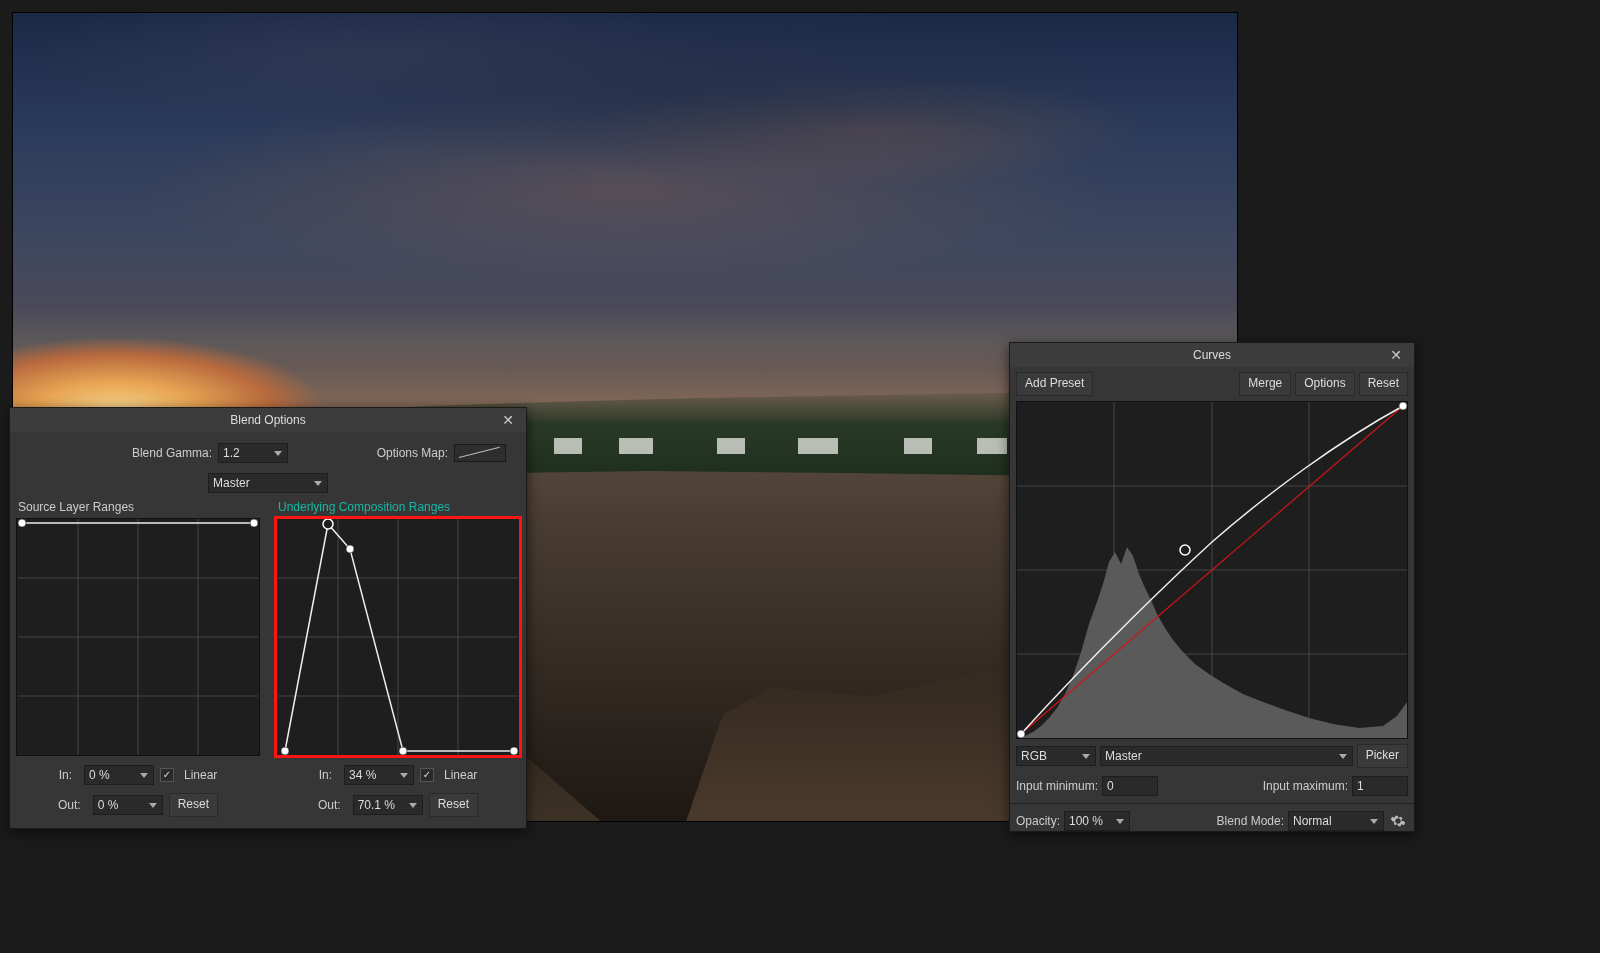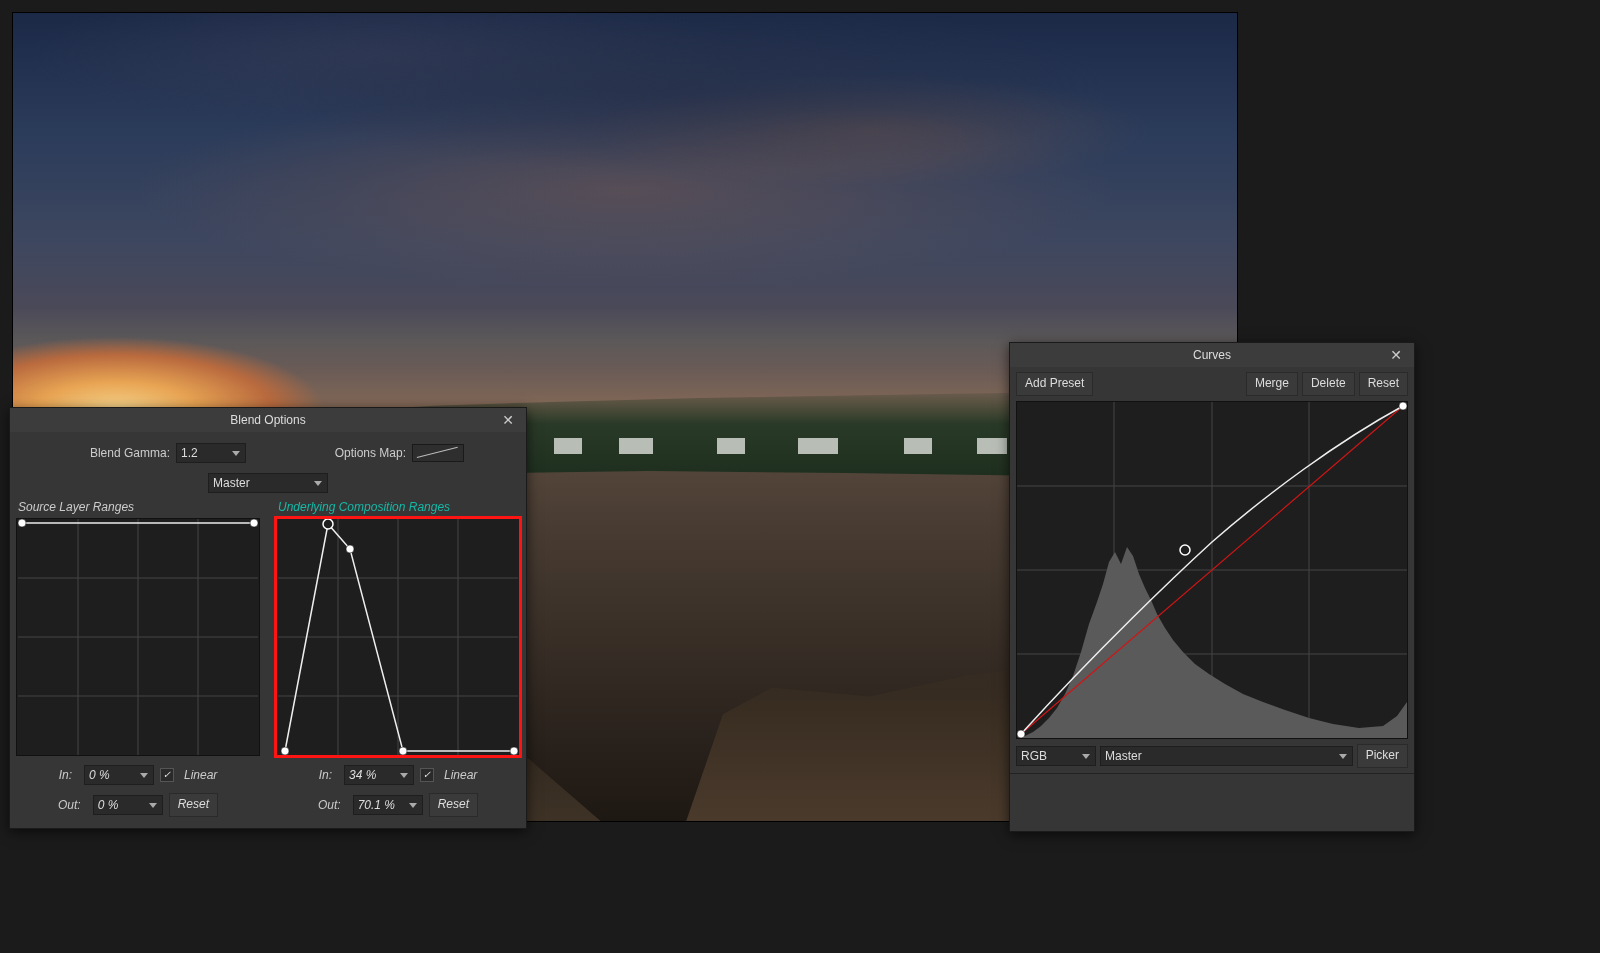--- a/index.html
+++ b/index.html
@@ -79,32 +79,32 @@
     <div class="fg-left"></div>
   </div>
 </div>
 
 <div class="panel" style="left:9px;top:407px;width:516px;height:420px;">
   <div class="panel-title">
     <span>Blend Options</span>
     <span class="close-x">✕</span>
   </div>
 
-  <div class="row" style="padding:4px 20px 0;">
+  <div class="row" style="padding:4px 20px 0;justify-content:flex-end;">
     <span class="lbl" style="width:140px">Blend Gamma:</span>
     <div class="field dd"><span>1.2</span></div>
     <span class="lbl" style="width:140px;margin-left:20px">Options Map:</span>
     <div class="cov-map"></div>
   </div>
 
   <div class="row" style="justify-content:center;">
     <div class="field dd" style="width:110px"><span>Master</span></div>
   </div>
 
-  <div style="display:flex;gap:16px;padding:0 6px;font-style:italic;">
+  <div style="display:flex;gap:16px;padding:0 6px;">
 
     <div style="flex:1">
       <div style="height:18px;color:#ccc;padding-left:2px">Source Layer Ranges</div>
       <div class="graph" style="height:236px">
         <svg viewBox="0 0 240 236" width="100%" height="100%">
           <g class="grid">
             <line x1="0" y1="59" x2="240" y2="59"></line>
               <line x1="0" y1="118" x2="240" y2="118"></line>
               <line x1="0" y1="177" x2="240" y2="177"></line>
             <line x1="60" y1="0" x2="60" y2="236"></line>
@@ -166,21 +166,21 @@
 
 <div class="panel" style="left:996px;top:342px;width:404px;height:488px;margin-left:13px;">
   <div class="panel-title">
     <span>Curves</span>
     <span class="close-x">✕</span>
   </div>
   <div class="row" style="padding:0 6px;gap:4px">
     <span class="btn">Add Preset</span>
     <span style="flex:1"></span>
     <span class="btn">Merge</span>
-    <span class="btn">Delete</span>
+    <span class="btn">Options</span>
     <span class="btn">Reset</span>
   </div>
 
   <div class="graph" style="margin:2px 6px;height:336px">
     <svg viewBox="0 0 390 336" width="100%" height="100%" preserveAspectRatio="none">
       <g class="grid">
         <line x1="0" y1="84" x2="390" y2="84"></line>
           <line x1="0" y1="168" x2="390" y2="168"></line>
           <line x1="0" y1="252" x2="390" y2="252"></line>
         <line x1="97" y1="0" x2="97" y2="336"></line>
@@ -195,16 +195,35 @@
       <circle class="node" cx="386" cy="4" r="4"></circle>
     </svg>
   </div>
 
   <div class="row" style="padding:0 6px;gap:4px">
     <div class="field dd" style="width:70px"><span>RGB</span></div>
     <div class="field dd" style="flex:1"><span>Master</span></div>
     <span class="btn">Picker</span>
   </div>
 
+  <div class="row" style="padding:0 6px;gap:4px">
+    <span>Input minimum:</span>
+    <div class="field" style="width:46px"><span>0</span></div>
+    <span style="flex:1"></span>
+    <span>Input maximum:</span>
+    <div class="field" style="width:46px"><span>1</span></div>
+  </div>
 
   <div style="height:1px;background:#222;margin:4px 0"></div>
 
+  <div class="row" style="padding:0 6px;gap:4px">
+    <span>Opacity:</span>
+    <div class="field dd" style="width:56px"><span>100 %</span></div>
+    <span style="flex:1"></span>
+    <span>Blend Mode:</span>
+    <div class="field dd" style="width:86px"><span>Normal</span></div>
+    <span style="display:inline-flex;align-items:center;justify-content:center;width:20px;height:20px">
+      <svg class="gear" viewBox="0 0 24 24">
+          <path fill="#bbb" d="M12 8a4 4 0 1 0 0 8 4 4 0 0 0 0-8zm9 4a7 7 0 0 1-.1 1.2l2 1.6-2 3.4-2.4-1a7 7 0 0 1-2 .1l-.4 2.6h-4l-.4-2.6a7 7 0 0 1-2-.1l-2.4 1-2-3.4 2-1.6A7 7 0 0 1 3 12a7 7 0 0 1 .1-1.2l-2-1.6 2-3.4 2.4 1a7 7 0 0 1 2-.1L7.9 4h4l.4 2.6a7 7 0 0 1 2 .1l2.4-1 2 3.4-2 1.6c.1.4.1.8.1 1.3z"></path>
+        </svg>
+    </span>
+  </div>
 </div>
 
 </body></html>

